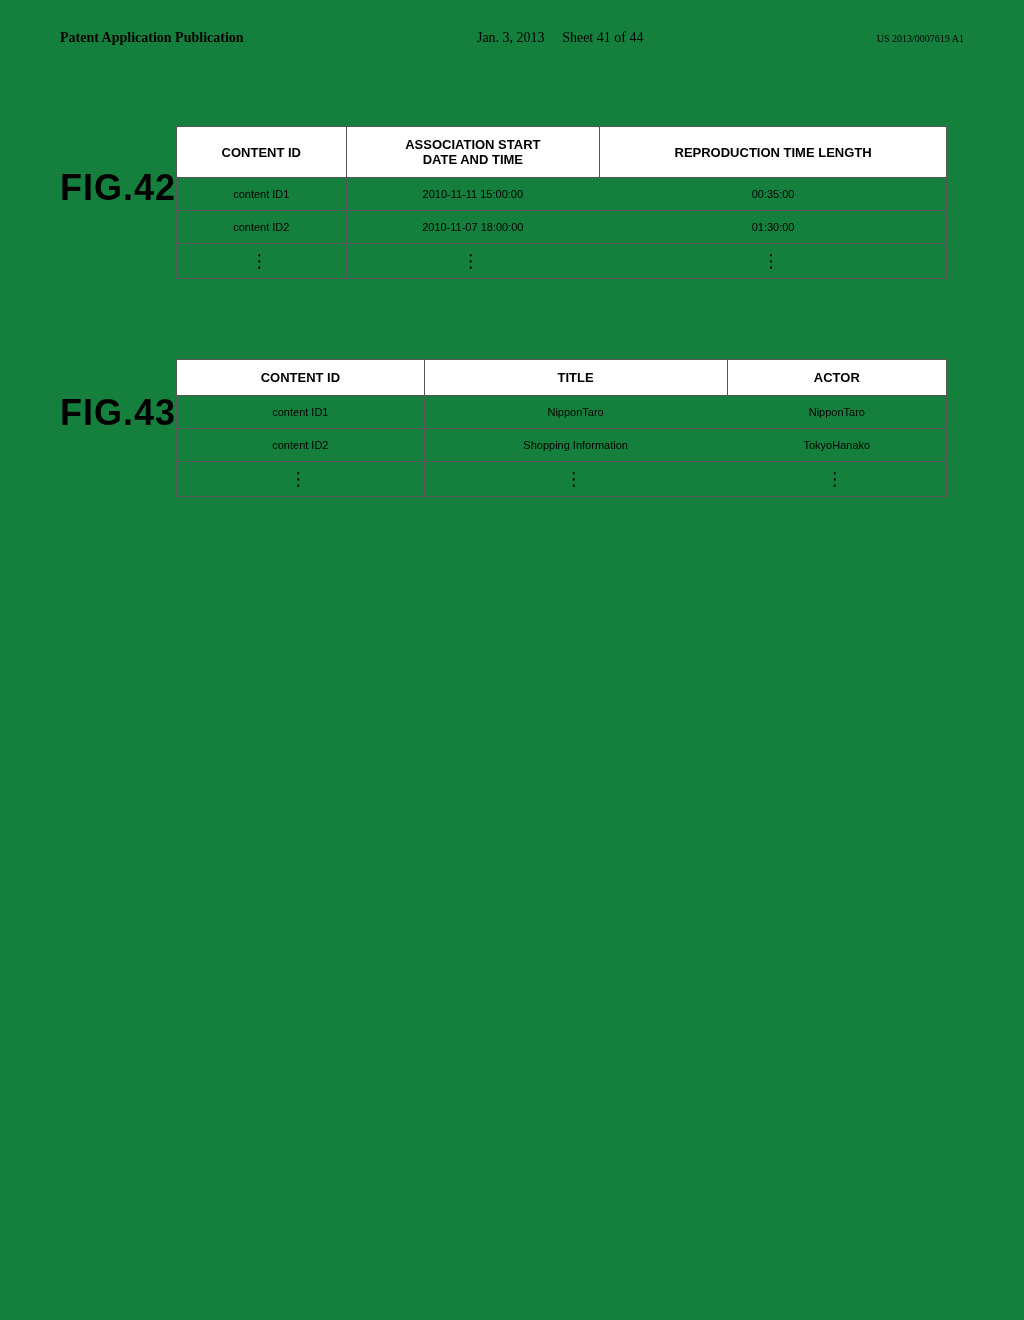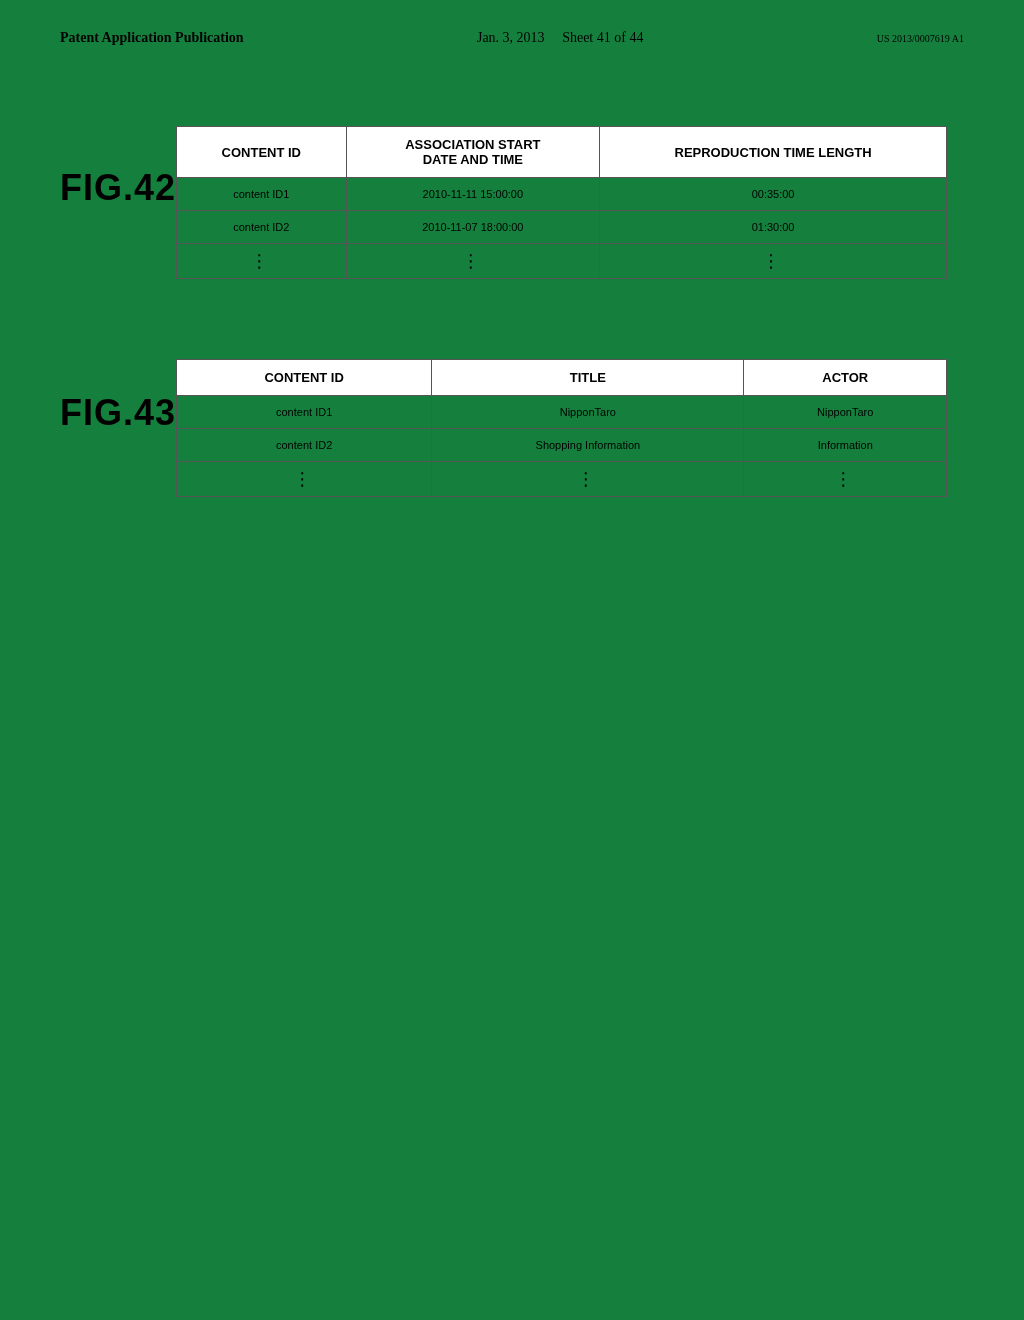--- a/index.html
+++ b/index.html
@@ -157,21 +157,21 @@
       </thead>
       <tbody>
         <tr>
           <td>content ID1</td>
           <td>NipponTaro</td>
           <td>NipponTaro</td>
         </tr>
         <tr>
           <td>content ID2</td>
           <td>Shopping Information</td>
-          <td>Information</td>
+          <td>TokyoHanako</td>
         </tr>
         <tr class="dots-row">
           <td>⋮</td>
           <td>⋮</td>
           <td>⋮</td>
         </tr>
       </tbody>
     </table>
   </div>
 

